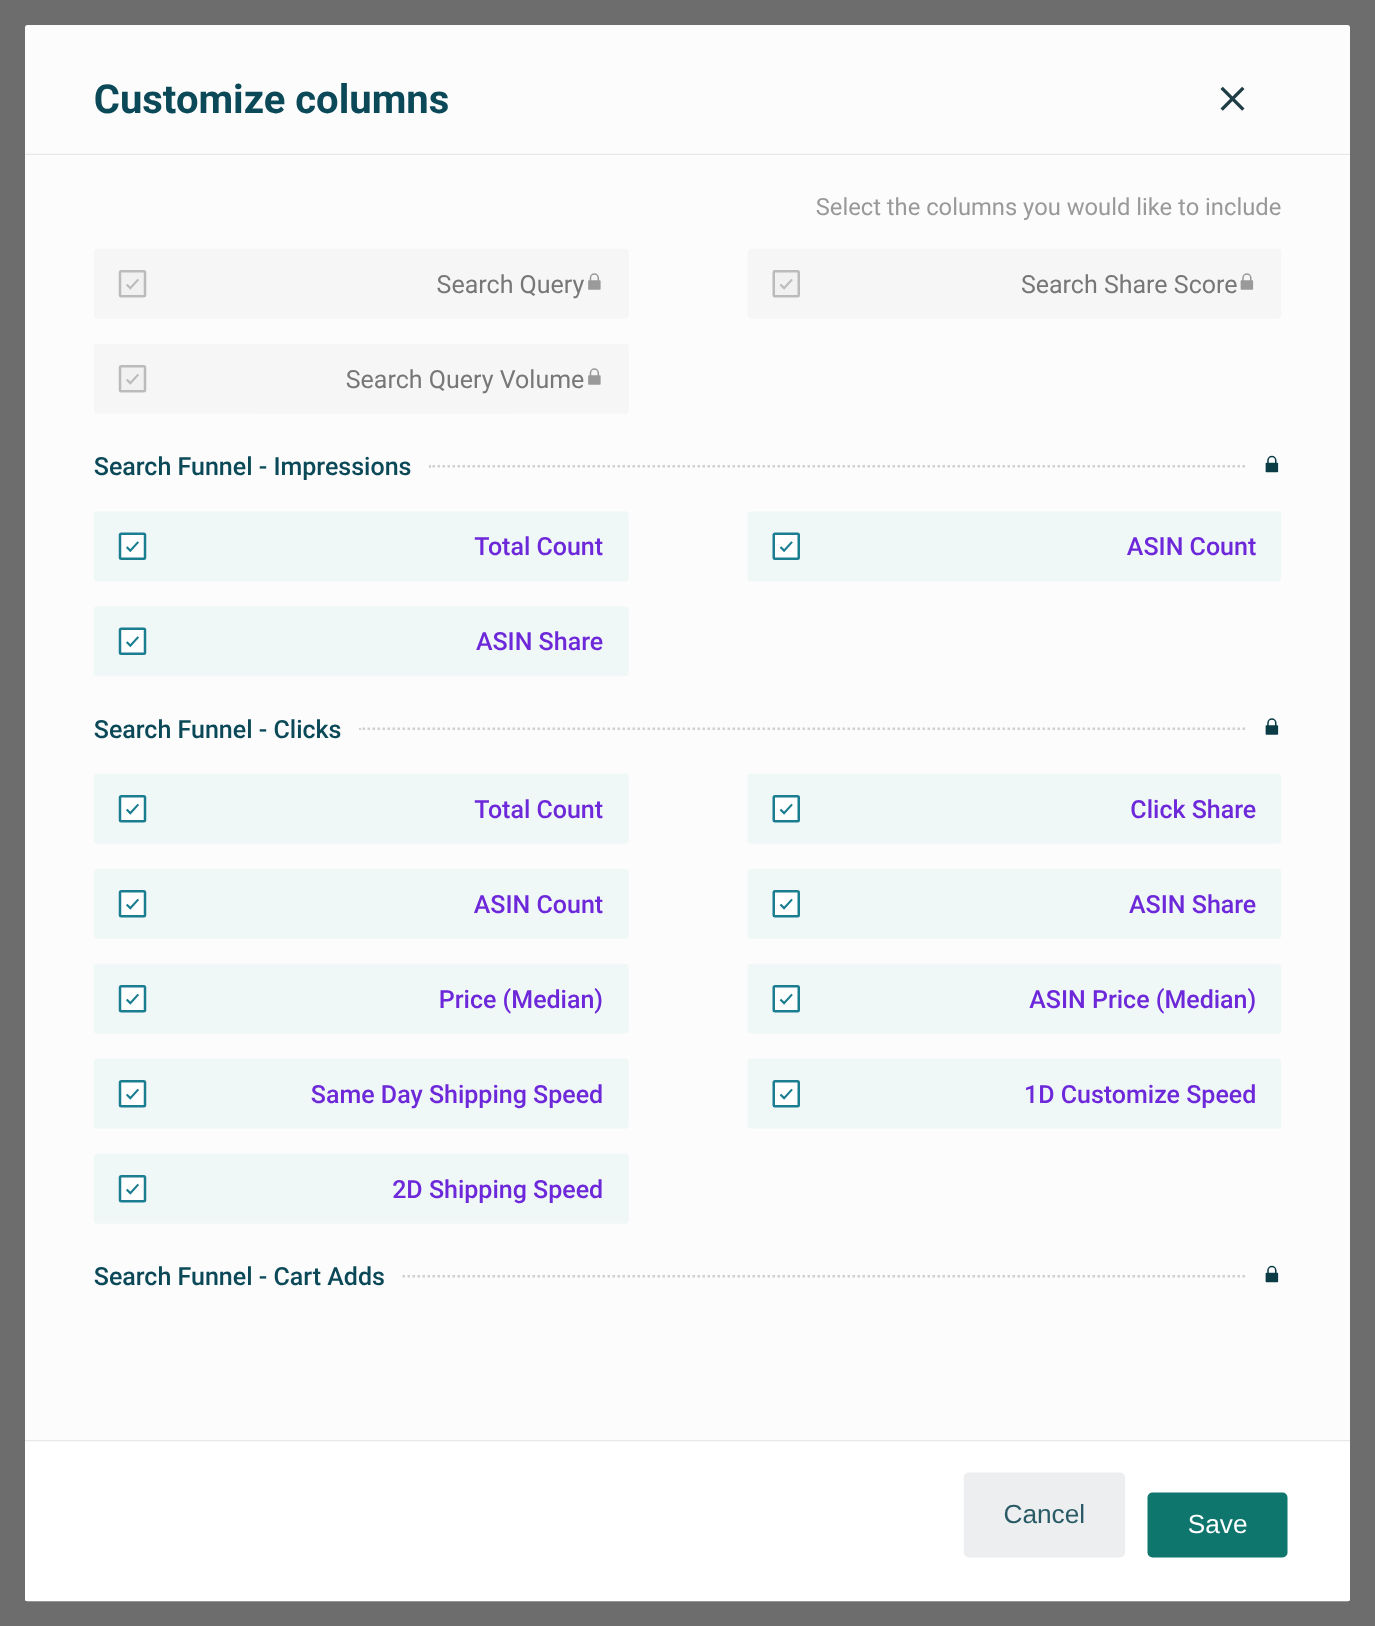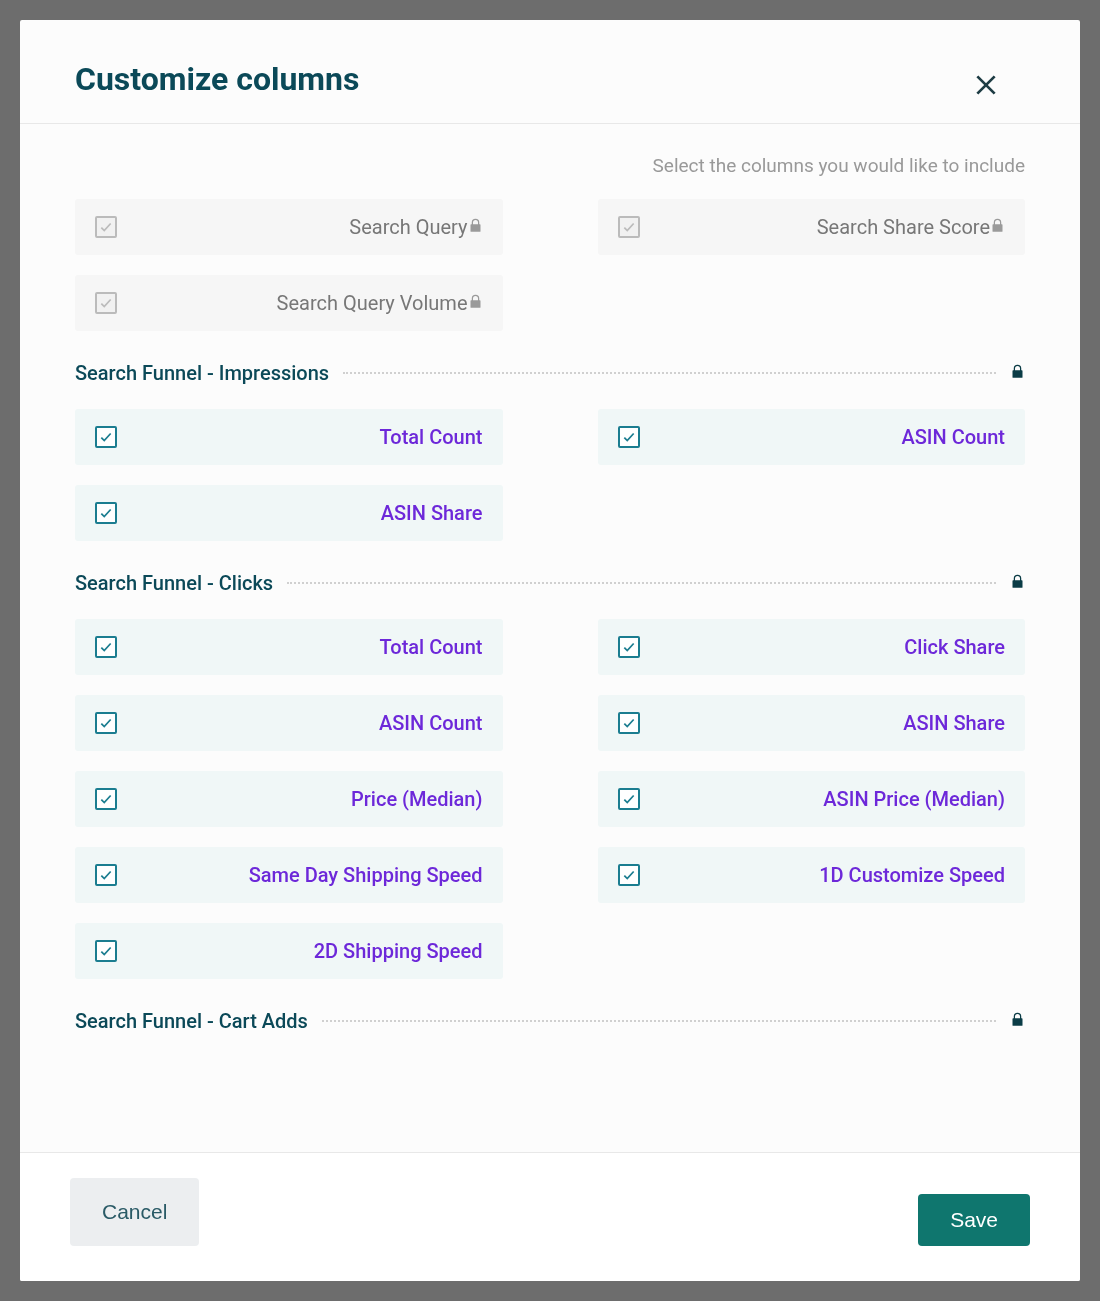--- a/index.html
+++ b/index.html
@@ -21,21 +21,21 @@
       background: #fcfcfc;
       width: 100%;
       height: 100%;
       display: flex;
       flex-direction: column;
       border-radius: 2px;
       overflow: hidden;
     }
     .modal-header {
       display: flex;
-      align-items: flex-end;
+      align-items: center;
       justify-content: space-between;
       padding: 40px 81px 25px 55px;
       border-bottom: 1px solid #e8e8e8;
     }
     .modal-title {
       font-size: 32px;
       font-weight: 700;
       color: #0b4958;
     }
     .close-btn {
@@ -137,21 +137,21 @@
     }
     .section-lock {
       color: #0b3c46;
     }
     .lock-svg {
       width: 15px;
       height: 17px;
     }
     .modal-footer {
       display: flex;
-      justify-content: space-between;
+      justify-content: flex-end;
       gap: 18px;
       padding: 25px 50px 35px 50px;
       border-top: 1px solid #e8e8e8;
       background: #fff;
     }
     .btn {
       padding: 14px 32px;
       font-size: 21px;
       border-radius: 4px;
       border: none;

